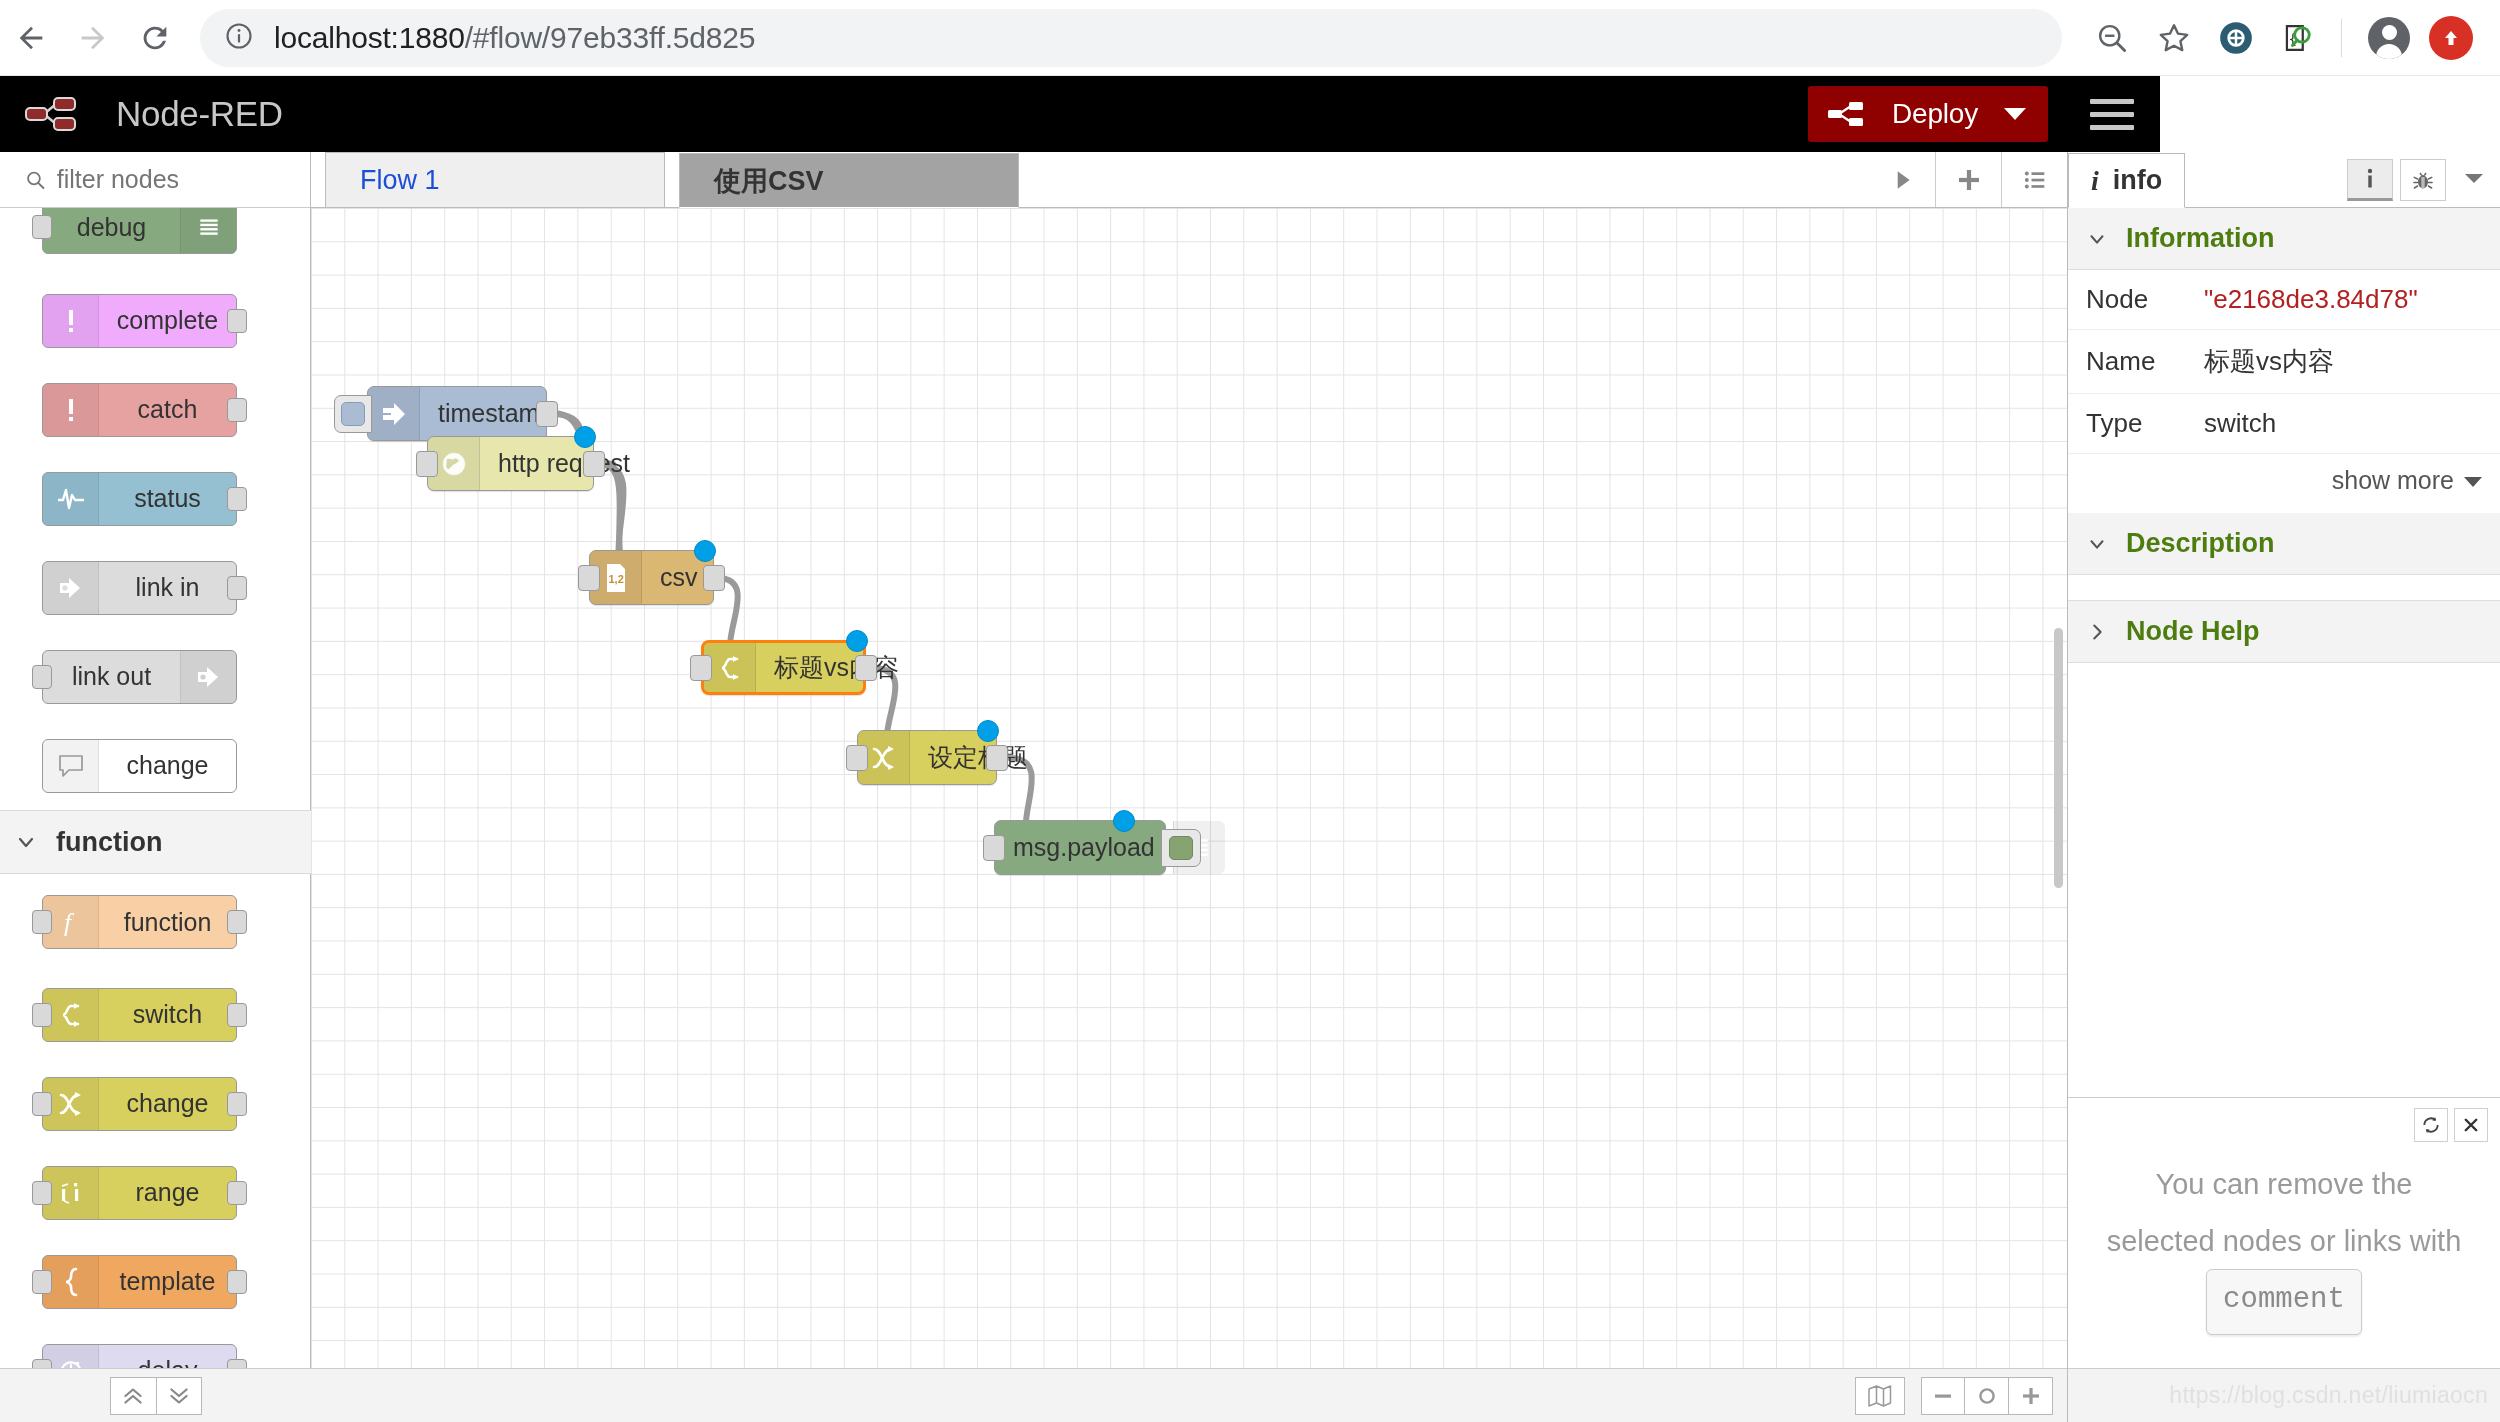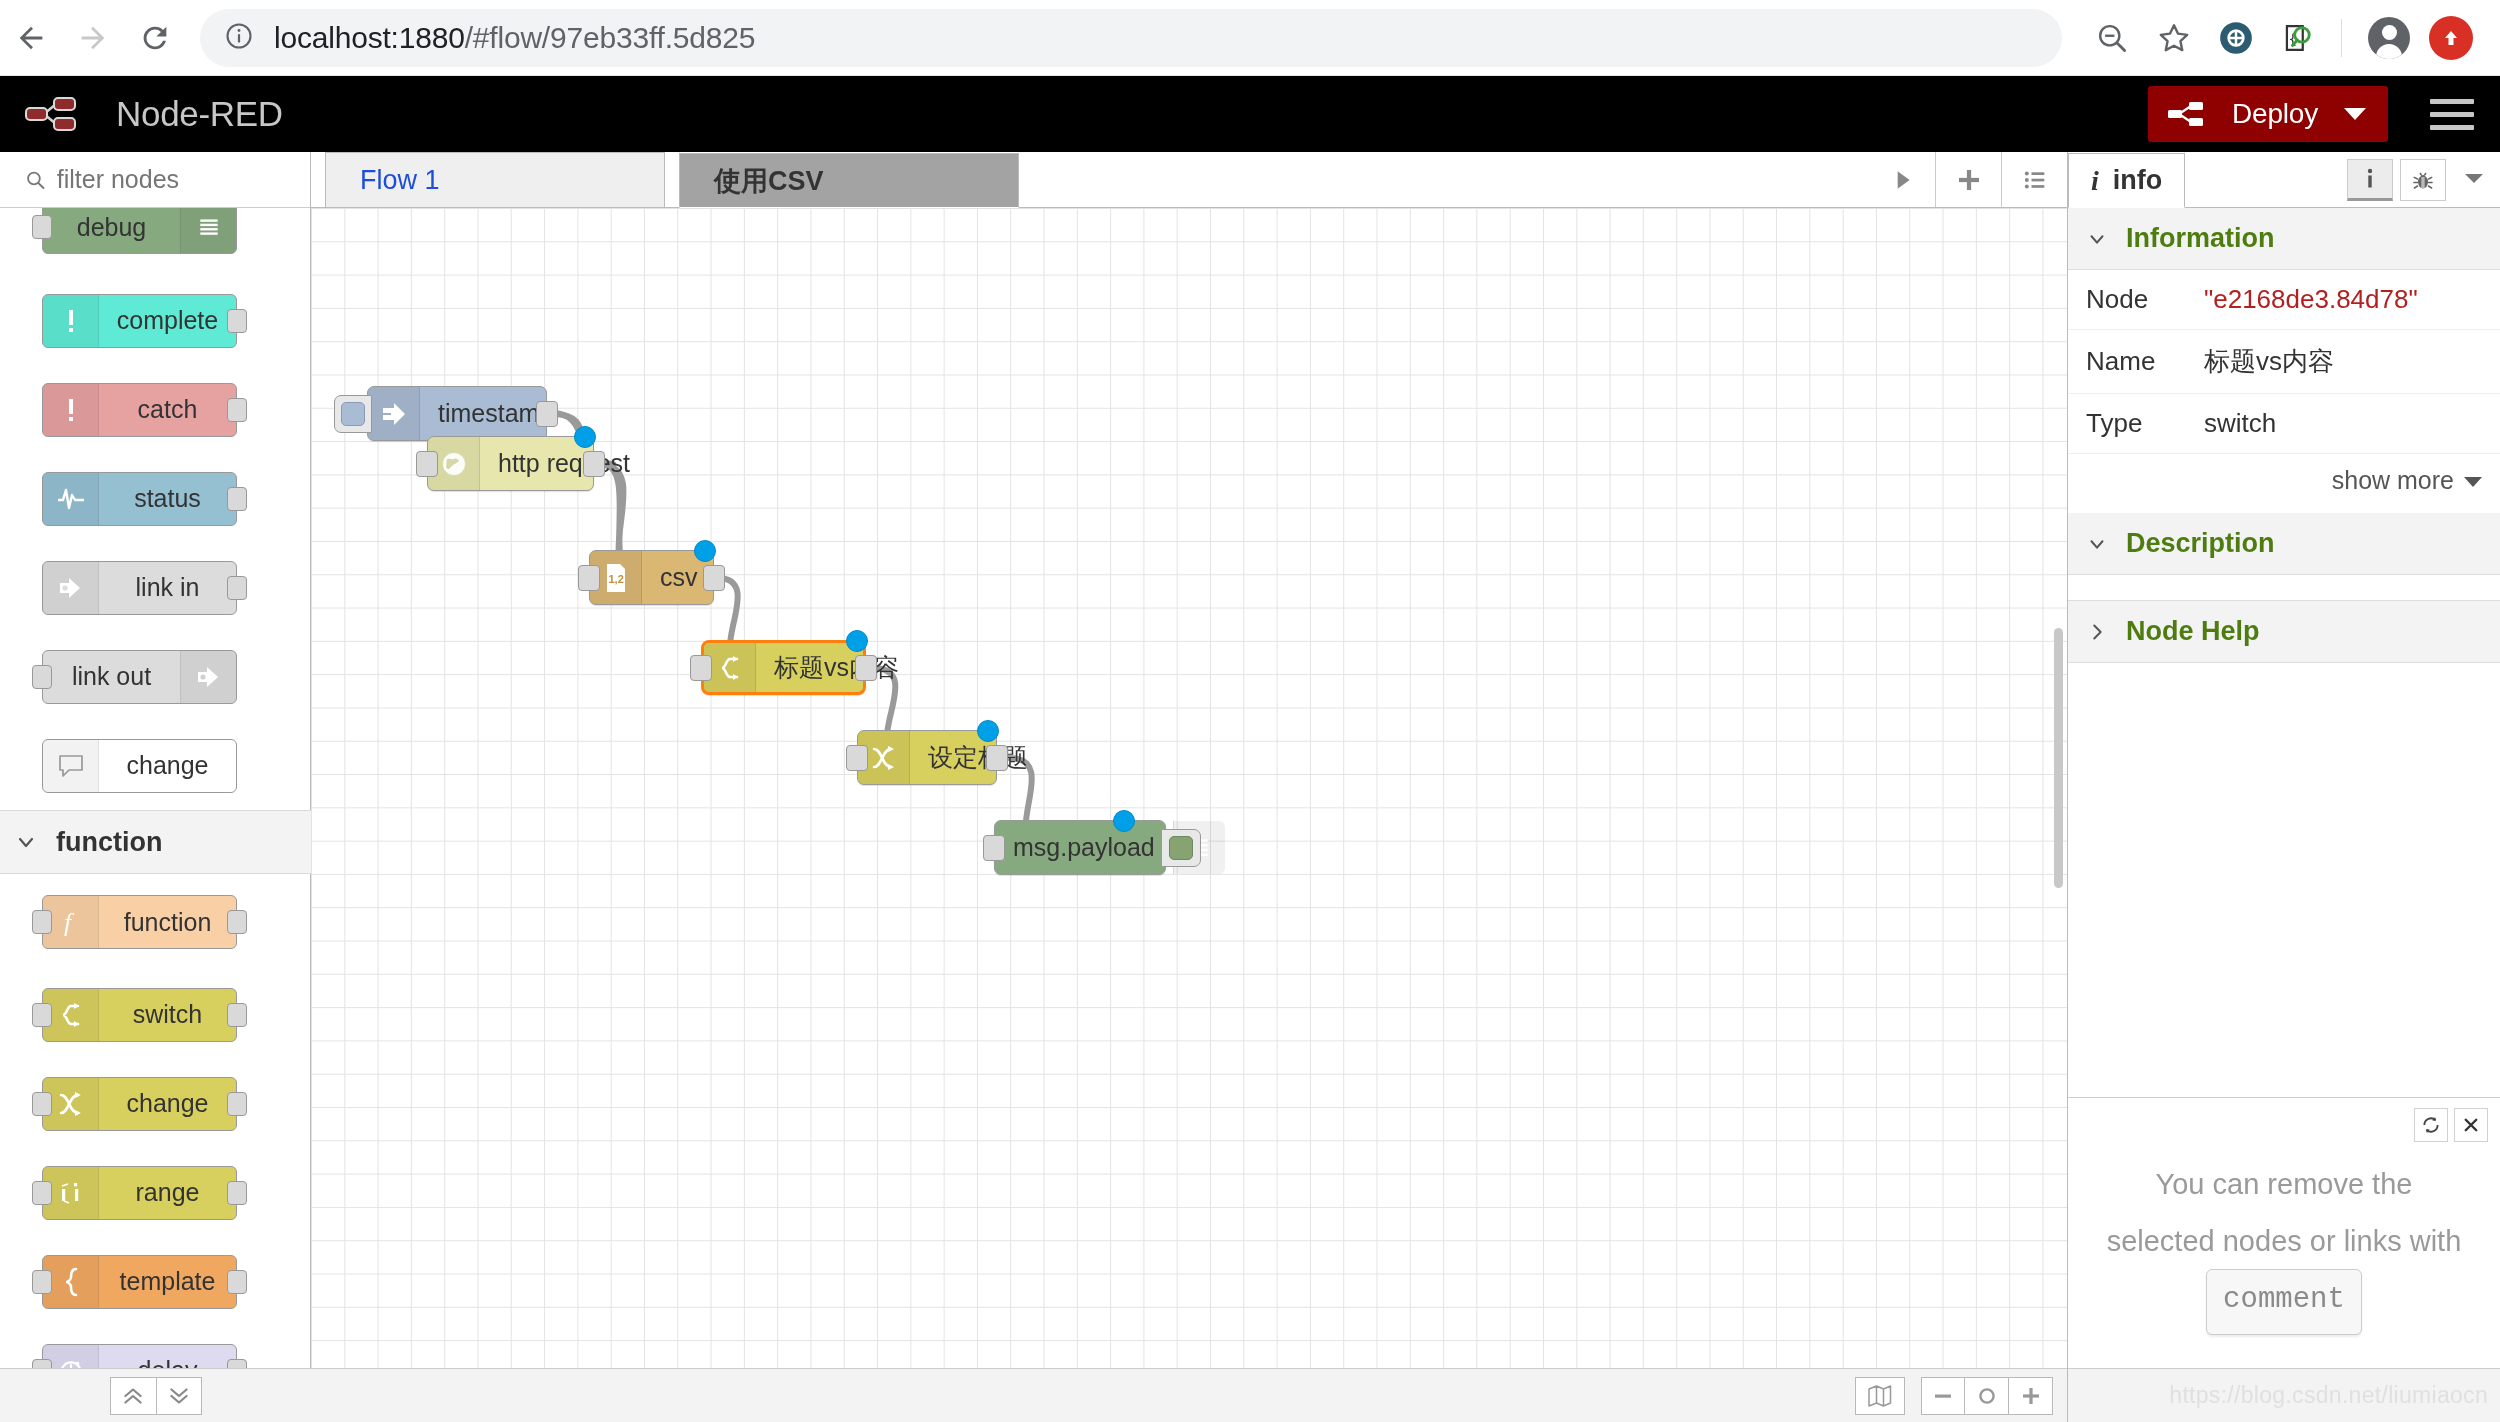--- a/index.html
+++ b/index.html
@@ -53,21 +53,21 @@
     content: ""; position: absolute; width: 26px; height: 16px;
     border-radius: 13px 13px 0 0; background: #fff; left: 8px; top: 27px;
   }
   .update-circle {
     width: 44px; height: 44px; border-radius: 50%; background: #d93025;
     display: flex; align-items: center; justify-content: center;
   }
 
   
   .nr-header {
-    position: absolute; left: 0; top: 76px; width: 2500px; height: 76px;
+    position: absolute; left: 0; top: 76px; width: 2160px; height: 76px;
     background: #000; display: flex; align-items: center;
   }
   .nr-logo { display: flex; align-items: center; padding-left: 22px; }
   .nr-logo-mark { width: 80px; height: 46px; }
   .nr-title {
     color: #c7c7c7; font-size: 35px; margin-left: 14px;
     letter-spacing: -0.3px;
   }
   .nr-header-right {
     position: absolute; right: 0; top: 0; height: 76px;
@@ -485,21 +485,21 @@
                     <rect x="4" y="9" width="16" height="2.2"></rect>
                 <rect x="4" y="13" width="16" height="2.2"></rect>
                     <rect x="4" y="17" width="16" height="2.2"></rect>
                   </g>
               </svg>
             </div>
           </div>
         </div>
 
         <div class="pal-node-wrap">
-          <div class="pal-node" style="background:#5eead4;">
+          <div class="pal-node" style="background:#f0abfc;">
             <div class="pal-icon-box">
               <svg width="24" height="28" viewBox="0 0 24 28">
                 <rect x="10" y="3" width="4" height="15" fill="#fff"></rect>
                   <rect x="10" y="21" width="4" height="4" fill="#fff"></rect>
               </svg>
             </div>
             <div class="pal-label">complete</div>
             <div class="port out"></div>
           </div>
         </div>

